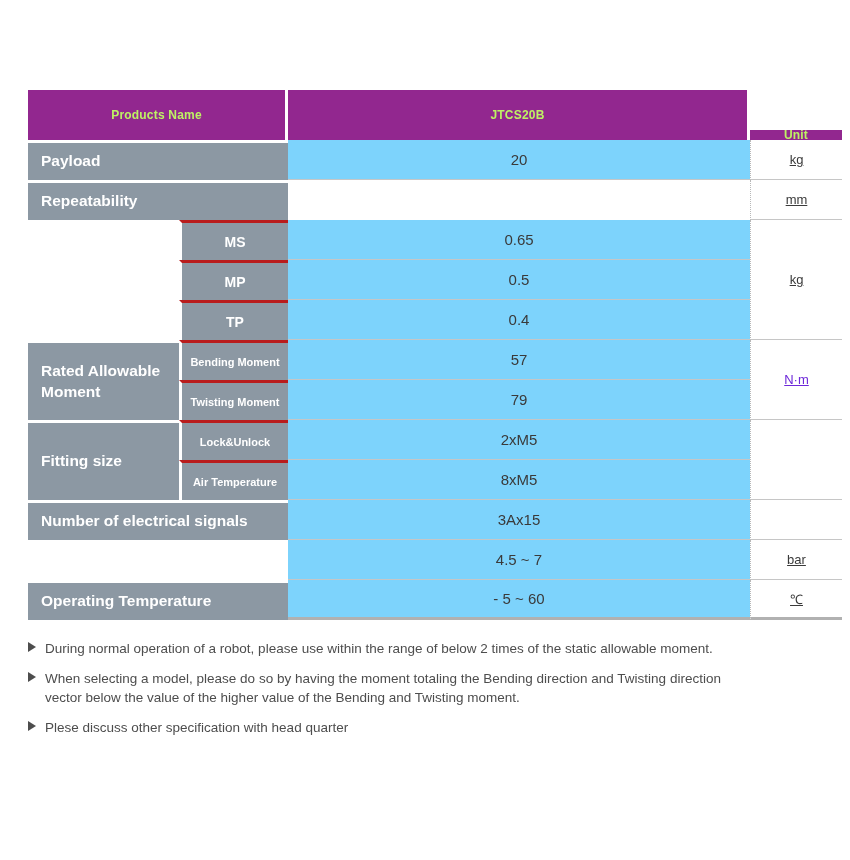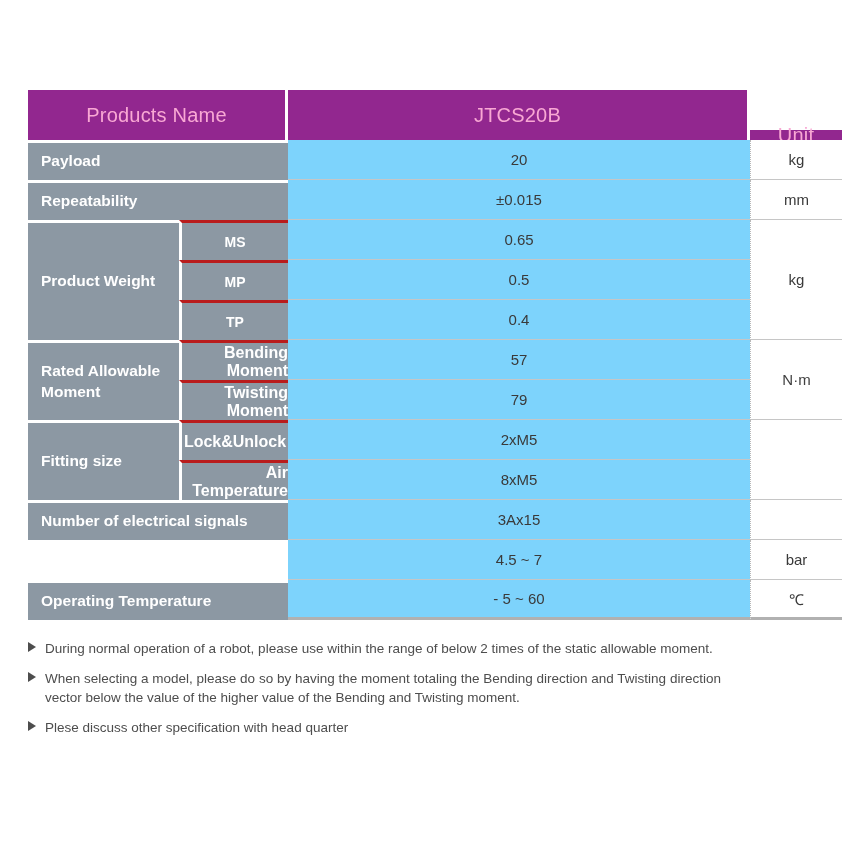--- a/index.html
+++ b/index.html
@@ -8,45 +8,45 @@
   .spec-table{
     margin:90px 0 0 28px;
     width:814px;
     display:grid;
     grid-template-columns:151px 109px 462px 92px;
     grid-template-rows:50px repeat(12,40px);
   }
   .cell{box-sizing:border-box;display:flex;align-items:center;}
 
   .hdr{
-    background:#92278f;color:#f9a8d4;font-weight:normal;font-size:20px;
+    background:#92278f;color:#bef264;font-weight:bold;font-size:12px;
     justify-content:center;border-right:3px solid #ffffff;letter-spacing:.2px;
   }
   .hdr.last{border-right:none;margin-top:40px;}
 
   .lbl{
     background:#8c98a3;color:#ffffff;font-weight:bold;font-size:15.5px;
     padding-left:13px;padding-right:10px;border-top:3px solid #ffffff;line-height:1.3;
   }
   .sub{
     background:#8c98a3;color:#ffffff;font-weight:bold;
     justify-content:center;border-top:3px solid #b91c1c;border-left:3px solid #ffffff;
   }
   .sub.md{font-size:14px;}
-  .sub.sm{font-size:16px;text-align:right;}
+  .sub.sm{font-size:11px;}
 
   .val{
     justify-content:center;font-size:15px;color:#3a3a3a;
     border-bottom:1px solid #c6c6c6;background:#7dd3fc;
   }
   .unit{
-    justify-content:center;font-size:15px;color:#3a3a3a;
-    border-bottom:1px solid #c6c6c6;border-left:1px dotted #b8b8b8;background:#ffffff;
+    justify-content:center;font-size:13px;color:#3a3a3a;
+    border-bottom:1px solid #c6c6c6;border-left:1px dotted #b8b8b8;background:#ffffff;text-decoration:underline;
   }
-  .unit.muted{color:#404040;}
+  .unit.muted{color:#6d28d9;}
   .thick{border-bottom:3px solid #b1b1b1;}
 
   .notes{margin:19px 0 0 28px;width:792px;}
   .note{display:flex;margin-bottom:11px;color:#4d4d4d;font-size:13.5px;line-height:1.42;}
   .tri{
     width:0;height:0;flex:none;
     border-left:8px solid #4d4d4d;
     border-top:5.5px solid transparent;
     border-bottom:5.5px solid transparent;
     margin:3px 9px 0 0;
@@ -59,24 +59,22 @@
 
   <div class="cell hdr" style="grid-area:1/1/2/3">Products Name</div>
   <div class="cell hdr" style="grid-area:1/3/2/4">JTCS20B</div>
   <div class="cell hdr last" style="grid-area:1/4/2/5">Unit</div>
 
   <div class="cell lbl" style="grid-area:2/1/3/3">Payload</div>
   <div class="cell val" style="grid-area:2/3/3/4">20</div>
   <div class="cell unit" style="grid-area:2/4/3/5">kg</div>
 
   <div class="cell lbl" style="grid-area:3/1/4/3">Repeatability</div>
-  <div class="cell val" style="grid-area:3/3/4/4">±0.015</div>
   <div class="cell unit" style="grid-area:3/4/4/5">mm</div>
 
-  <div class="cell lbl" style="grid-area:4/1/7/2">Product Weight</div>
   <div class="cell sub md" style="grid-area:4/2/5/3">MS</div>
   <div class="cell sub md" style="grid-area:5/2/6/3">MP</div>
   <div class="cell sub md" style="grid-area:6/2/7/3">TP</div>
   <div class="cell val" style="grid-area:4/3/5/4">0.65</div>
   <div class="cell val" style="grid-area:5/3/6/4">0.5</div>
   <div class="cell val" style="grid-area:6/3/7/4">0.4</div>
   <div class="cell unit" style="grid-area:4/4/7/5">kg</div>
 
   <div class="cell lbl" style="grid-area:7/1/9/2">Rated Allowable Moment</div>
   <div class="cell sub sm" style="grid-area:7/2/8/3">Bending Moment</div>

